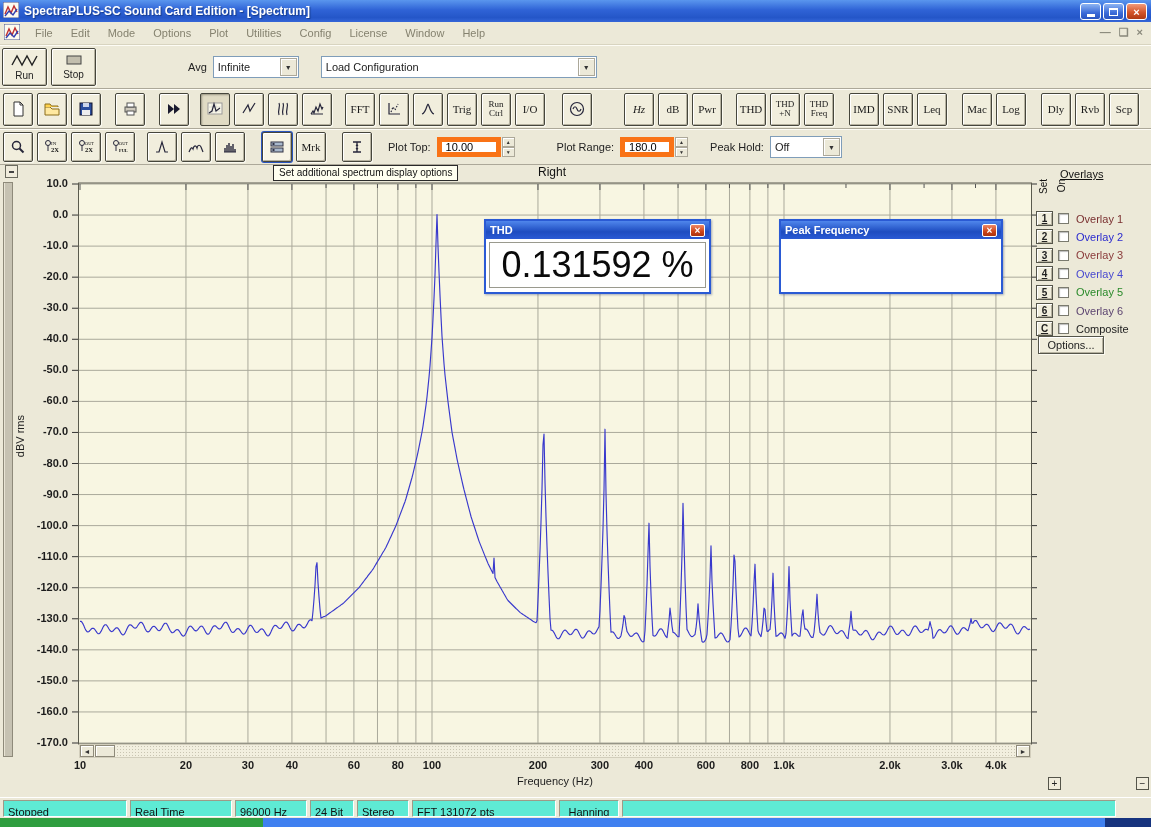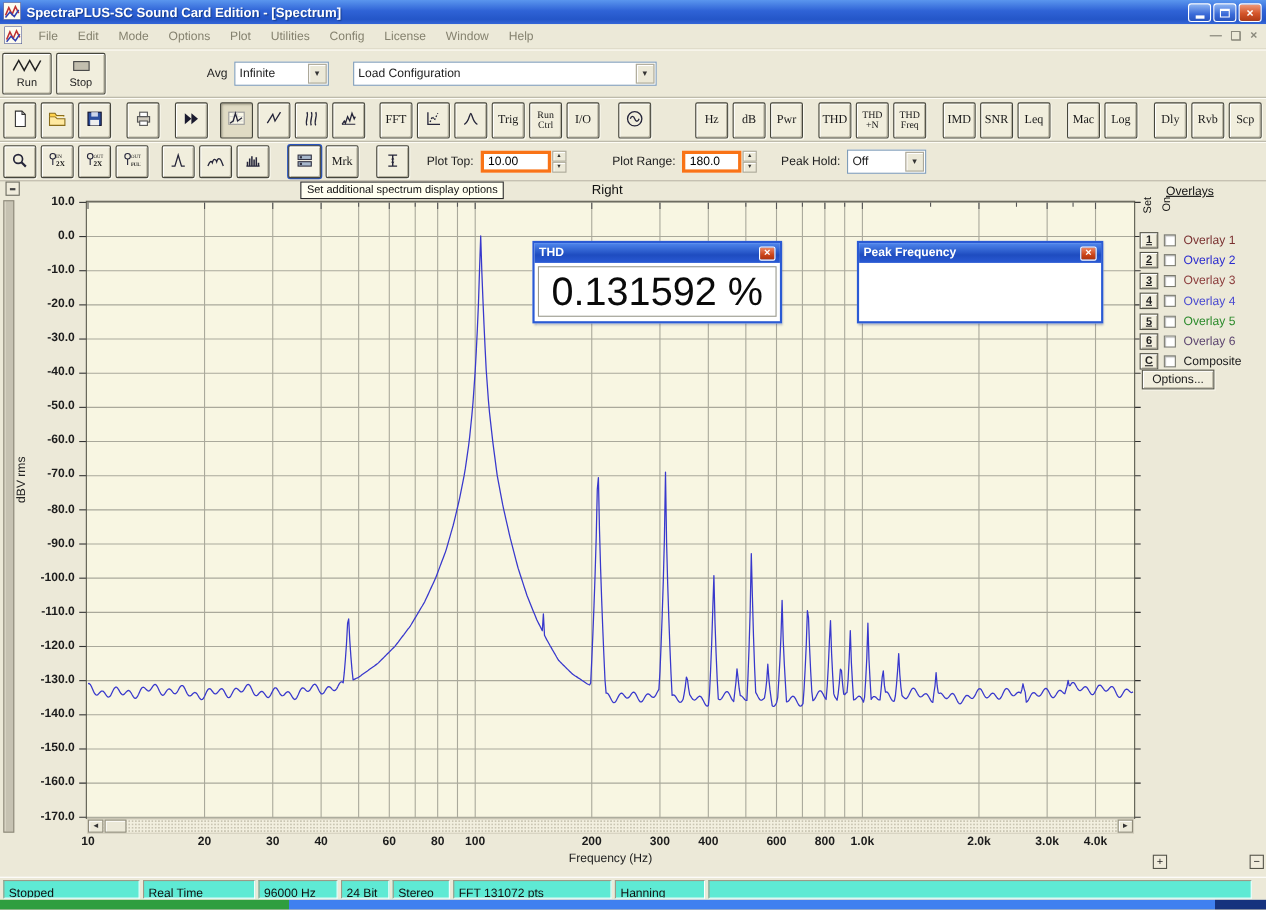--- a/index.html
+++ b/index.html
@@ -43,21 +43,21 @@
     font-family:"Liberation Serif",serif;font-size:11px;color:#1a1a1a;line-height:10px;}
   #tb3 .tbtn{height:30px;}
   .tbtn.pressed{background:#e0dbc4;box-shadow:inset 1px 1px 2px #9a9684;}
   .tbtn.hover{background:#f7f4e6;box-shadow:inset 1px 1px 0 #fff,inset -1px -1px 0 #b6b2a0,0 0 0 1px #2a55c0;}
   .tbtn .l2{font-size:9px;line-height:9px;}
   .tlabel{font-size:11px;color:#222;margin:0 6px;white-space:nowrap;}
   .combo{height:22px;background:#fff;border:1px solid #7f9db9;display:flex;align-items:center;position:relative;}
   .combo .val{flex:1;padding:0 4px;font-size:11px;white-space:nowrap;overflow:hidden;}
   .combo .drop{width:17px;height:18px;margin-right:1px;background:#ece9d8;border:1px solid #aca899;
     box-shadow:inset 1px 1px 0 #fff;display:flex;align-items:center;justify-content:center;font-size:7px;color:#333;}
-  .edit{height:20px;background:#fff;border:3px solid #f97316;font-size:11px;padding:2px 4px;
+  .edit{height:20px;background:#fff;border:5px solid #f97316;font-size:11px;padding:2px 4px;
     font-family:"Liberation Sans",sans-serif;}
   .spin{width:13px;height:20px;display:flex;flex-direction:column;margin-left:1px;}
   .spin div{flex:1;background:#ece9d8;border:1px solid #aca899;box-shadow:inset 1px 1px 0 #fff;
     font-size:5px;display:flex;align-items:center;justify-content:center;color:#333;}
   
   #workspace{position:absolute;top:165px;left:0;width:1151px;height:632px;background:#ece9d8;}
   #collapse{position:absolute;left:5px;top:0;width:13px;height:13px;border:1px solid #6a6a5e;
     background:#f0ecdc;display:flex;align-items:center;justify-content:center;}
   #collapse div{width:5px;height:2px;background:#444;}
   #leftstrip{position:absolute;left:3px;top:17px;width:10px;height:575px;background:#c6c2b2;
@@ -261,21 +261,21 @@
       </div>
       <div class="tbtn">
         <div>I/O</div>
       </div>
       <div class="tbtn" style="margin-left: 13px;">
         <span><svg width="16" height="16">
             <circle cx="8" cy="8" r="6.5" fill="none" stroke="#26263a" stroke-width="1.2"></circle>
             <path d="M4 8c1-3 3-3 4 0s3 3 4 0" fill="none" stroke="#26263a" stroke-width="1.2"></path>
           </svg></span>
       </div>
-      <div class="tbtn" style="margin-left: 36px;">
+      <div class="tbtn" style="margin-left: 28px; font-style: italic;">
         <div>Hz</div>
       </div>
       <div class="tbtn">
         <div>dB</div>
       </div>
       <div class="tbtn">
         <div>Pwr</div>
       </div>
       <div class="tbtn" style="margin-left: 10px;">
         <div>THD</div>
@@ -650,17 +650,17 @@
     <div class="zoombox" style="left:1136px">−</div>
   </div>
 
   <div id="statusbar">
       <div class="scell" style="width: 124px;">Stopped</div>
       <div class="scell" style="width: 102px;">Real Time</div>
       <div class="scell" style="width: 72px;">96000 Hz</div>
       <div class="scell" style="width: 44px;">24 Bit</div>
       <div class="scell" style="width: 52px;">Stereo</div>
       <div class="scell" style="width: 144px;">FFT 131072 pts</div>
-      <div class="scell" style="width: 82px;">Hanning</div>
+      <div class="scell" style="width: 60px; text-align: center;">Hanning</div>
       <div class="scell" style="width: 494px;"></div>
     </div>
   <div id="taskstrip"></div>
 </div>
 
 </body></html>

